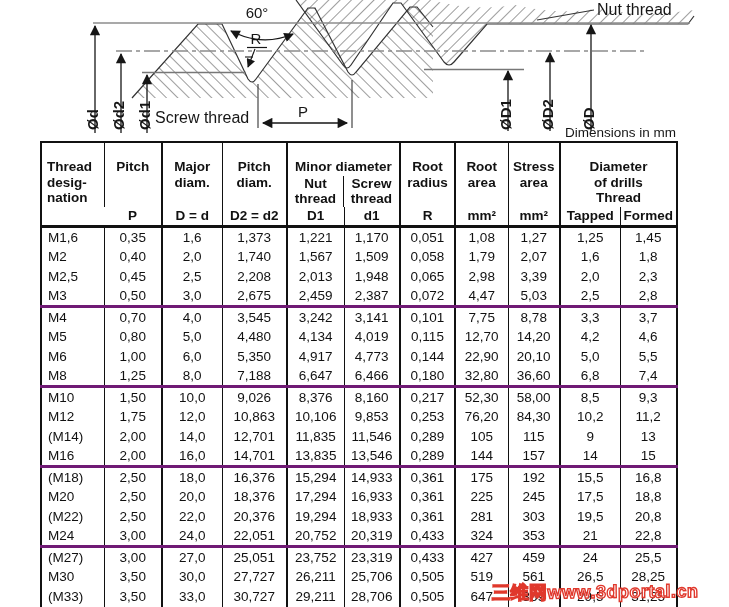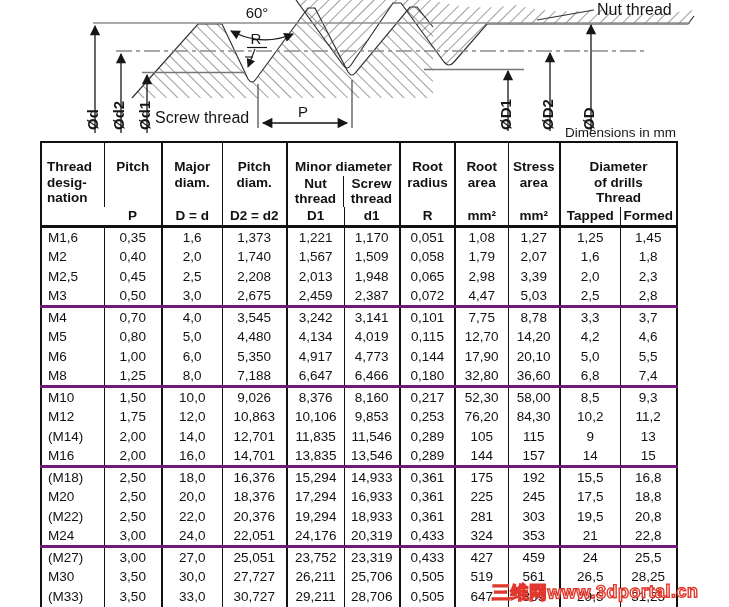--- a/index.html
+++ b/index.html
@@ -249,21 +249,21 @@
             <td>4,6</td>
           </tr>
           <tr>
             <td>M6</td>
             <td>1,00</td>
             <td>6,0</td>
             <td>5,350</td>
             <td>4,917</td>
             <td>4,773</td>
             <td>0,144</td>
-            <td>17,90</td>
+            <td>22,90</td>
             <td>20,10</td>
             <td>5,0</td>
             <td>5,5</td>
           </tr>
           <tr>
             <td>M8</td>
             <td>1,25</td>
             <td>8,0</td>
             <td>7,188</td>
             <td>6,647</td>
@@ -363,21 +363,21 @@
             <td>281</td>
             <td>303</td>
             <td>19,5</td>
             <td>20,8</td>
           </tr>
           <tr>
             <td>M24</td>
             <td>3,00</td>
             <td>24,0</td>
             <td>22,051</td>
-            <td>24,176</td>
+            <td>20,752</td>
             <td>20,319</td>
             <td>0,433</td>
             <td>324</td>
             <td>353</td>
             <td>21</td>
             <td>22,8</td>
           </tr>
           <tr class="grp">
             <td>(M27)</td>
             <td>3,00</td>

